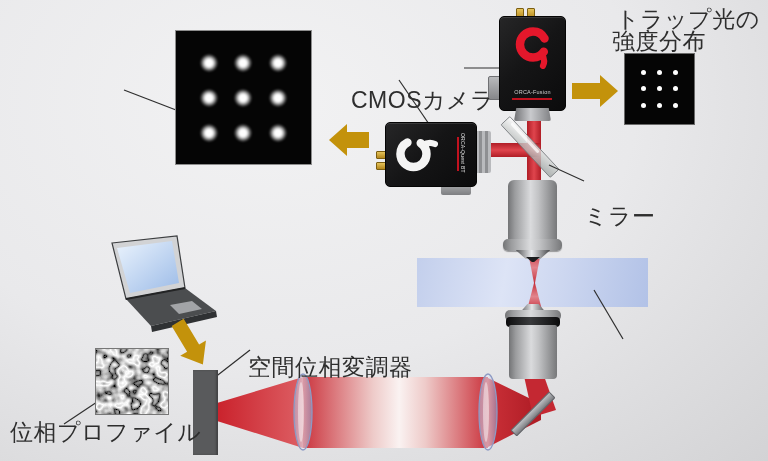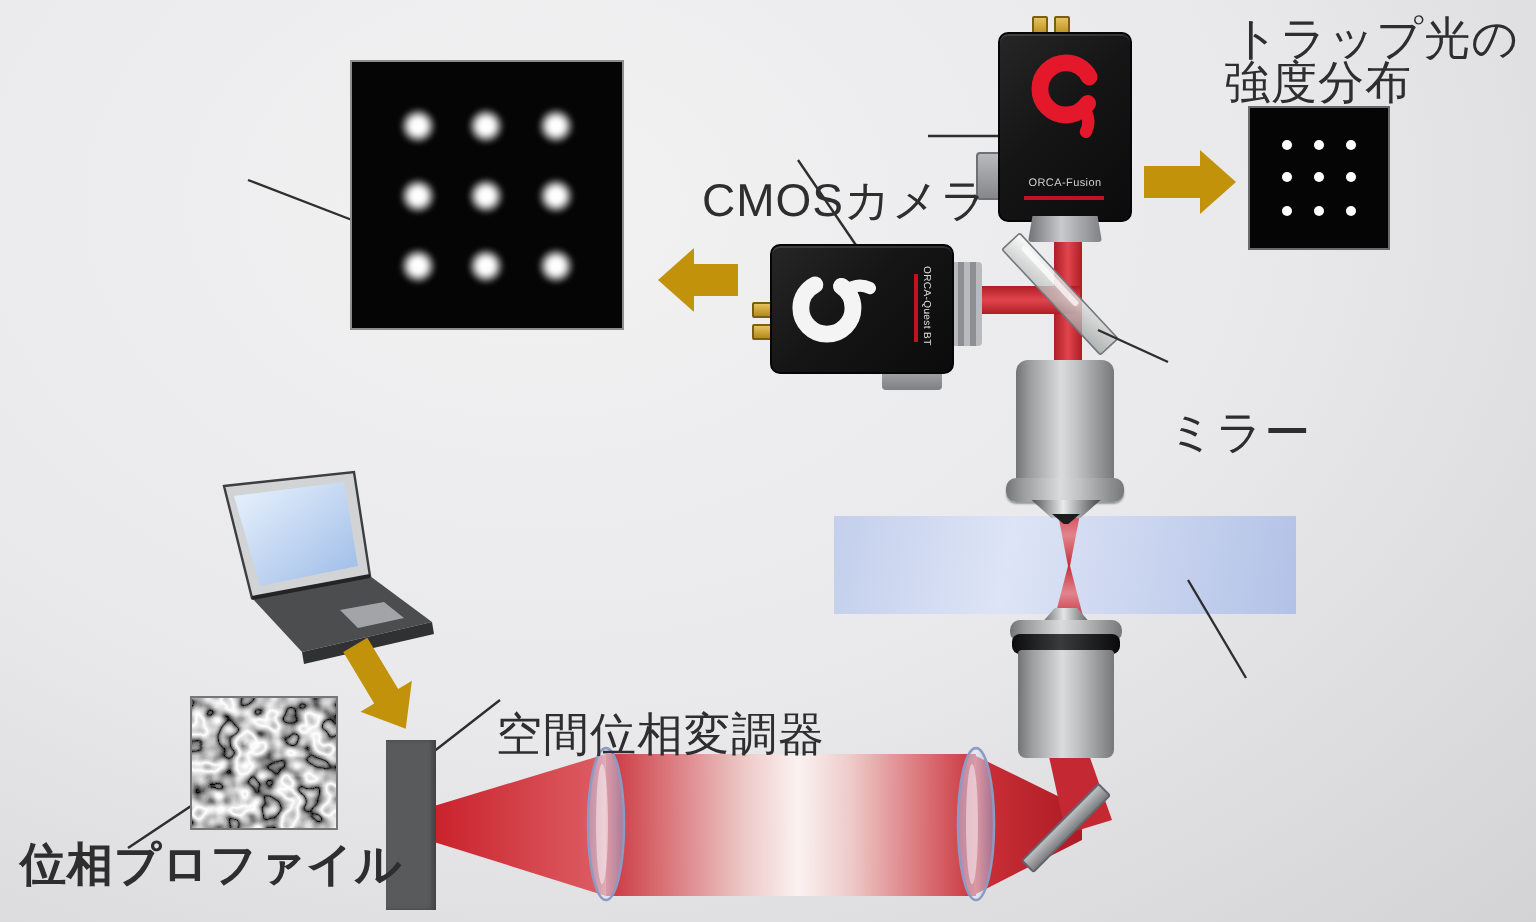--- a/index.html
+++ b/index.html
@@ -247,15 +247,15 @@
       </feComponentTransfer>
     </filter>
     <rect width="72" height="65" filter="url(#phasef)"></rect>
   </svg>
 
   <div class="lbl" style="left:616px;top:8px;">トラップ光の</div>
   <div class="lbl" style="left:612px;top:30px;">強度分布</div>
   <div class="lbl" style="left:351px;top:55px;margin-top:34px;">CMOSカメラ</div>
   <div class="lbl" style="left:584px;top:205px;">ミラー</div>
   <div class="lbl" style="left:248px;top:356px;">空間位相変調器</div>
-  <div class="lbl" style="left:10px;top:421px;font-weight:bold;">位相プロファイル</div>
+  <div class="lbl" style="left:10px;top:421px;">位相プロファイル</div>
 
 </div>
 
 </body></html>

